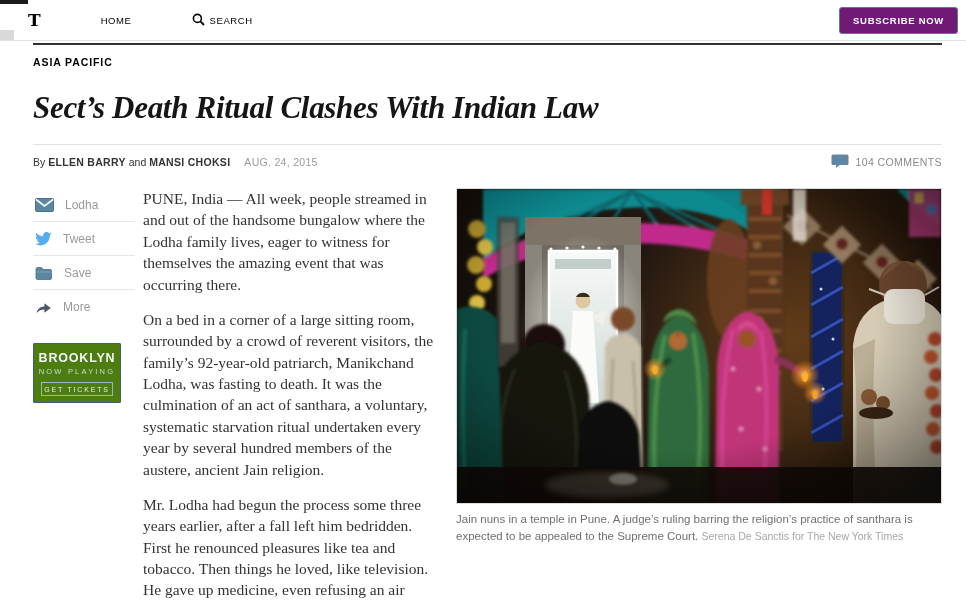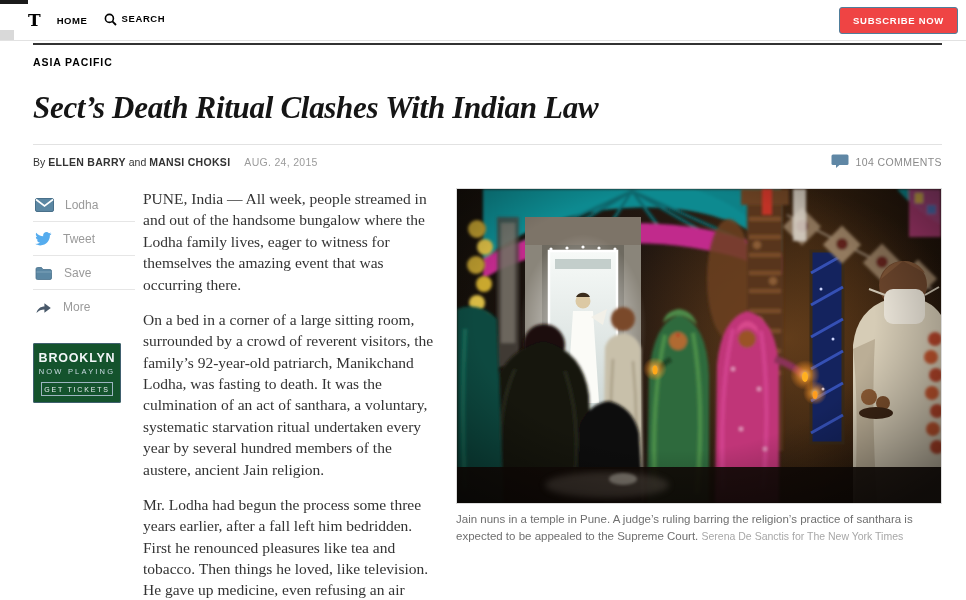--- a/index.html
+++ b/index.html
@@ -6,26 +6,26 @@
   html,body { width:966px; height:600px; overflow:hidden; background:#fff;
     font-family:"Liberation Sans", sans-serif; color:#333; position:relative; }
 
   
   .topbar { height:41px; border-bottom:1px solid #e2e2e2; display:flex;
     align-items:center; padding:0 8px 0 28px; position:relative; background:#fff; }
   .edge-artifact-top { position:absolute; left:0; top:0; width:28px; height:4px; background:#1a1a1a; }
   .edge-artifact-side { position:absolute; left:0; top:30px; width:14px; height:10px; background:#d9d9d9; }
   .nav-left { display:flex; align-items:center; gap:16px; }
   .nyt-t { font-family:"DejaVu Serif", serif; font-weight:bold; font-size:17px; color:#000; line-height:1; }
-  .nav-item { display:flex; align-items:flex-start; gap:5px; font-size:9.5px; font-weight:bold;
-    letter-spacing:.6px; color:#000; cursor:pointer; }
+  .nav-item { display:flex; align-items:center; gap:5px; font-size:9.5px; font-weight:normal;
+    letter-spacing:.6px; color:#000; cursor:pointer;margin-left:44px; }
   .masthead { position:absolute; left:50%; transform:translateX(-50%);
     font-family:"DejaVu Serif", serif; font-weight:700; font-size:20px; color:#000;
     letter-spacing:-0.2px; white-space:nowrap; }
-  .subscribe-btn { margin-left:auto; background:#ef4444; border:1px solid #4f7e9b;
+  .subscribe-btn { margin-left:auto; background:#701a75; border:1px solid #4f7e9b;
     color:#fff; font-size:9.5px; font-weight:bold; letter-spacing:.7px;
     padding:7px 13px; border-radius:3px; cursor:pointer; font-family:"Liberation Sans",sans-serif; }
 
   
   .content { padding:0 24px 0 33px; }
   .section-block { margin-top:2px; border-top:2px solid #333; padding-top:7px; }
   .section-label { font-size:10.5px; font-weight:bold; letter-spacing:.9px; color:#000; }
   .headline { margin-top:20px; font-family:"Liberation Serif", serif; font-style:italic;
     font-weight:bold; font-size:31px; color:#151515; letter-spacing:-.3px; }
   .byline-row { margin-top:18px; border-top:1px solid #e2e2e2; padding-top:9px;
@@ -36,21 +36,21 @@
   .comments { margin-left:auto; display:flex; align-items:center; gap:7px;
     color:#8a8a8a; letter-spacing:.4px; cursor:pointer; }
 
   
   .main { display:flex; margin-top:18px; }
   .share-col { width:102px; flex:none; }
   .share-item { display:flex; align-items:center; gap:11px; padding:10px 0 9px 2px;
     color:#9a9a9a; font-size:12px; cursor:pointer; }
   .share-item + .share-item { border-top:1px solid #e6e6e6; }
   .share-item svg { display:block; }
-  .ad-box { margin-top:20px; width:88px; background:#14532d; border-radius:2px;
+  .ad-box { margin-top:20px; width:88px; background:#4d7c0f; border-radius:2px;
     padding:8px 5px 7px; text-align:center; color:#fff; cursor:pointer;
     box-shadow:0 0 0 1px #40606f inset; }
   .ad-line1 { font-size:12.5px; font-weight:bold; letter-spacing:.8px; color:#f2f6f8; }
   .ad-line2 { font-size:7.5px; letter-spacing:2.2px; margin-top:2px; color:#ccdce4; }
   .ad-line3 { margin:6px 3px 0; border:1px solid #9db5c1; font-size:7px;
     letter-spacing:1.8px; padding:2.5px 0; color:#e9eff3; }
 
   .article-col { width:312px; margin-left:8px; font-family:"Liberation Serif", serif;
     font-size:15.5px; line-height:1.38; color:#333; }
   .article-col p { margin:0 0 14px; }

